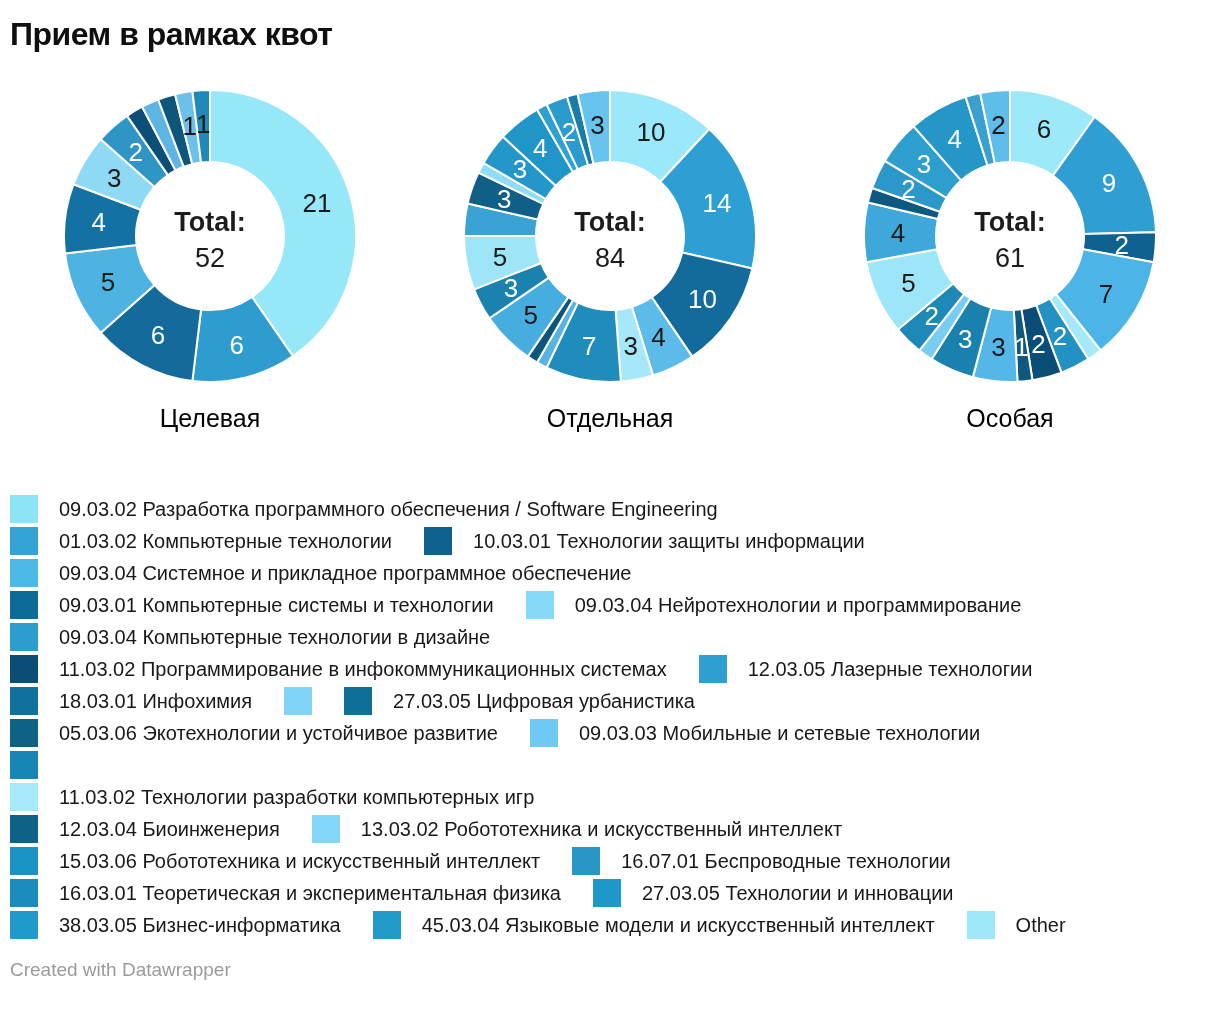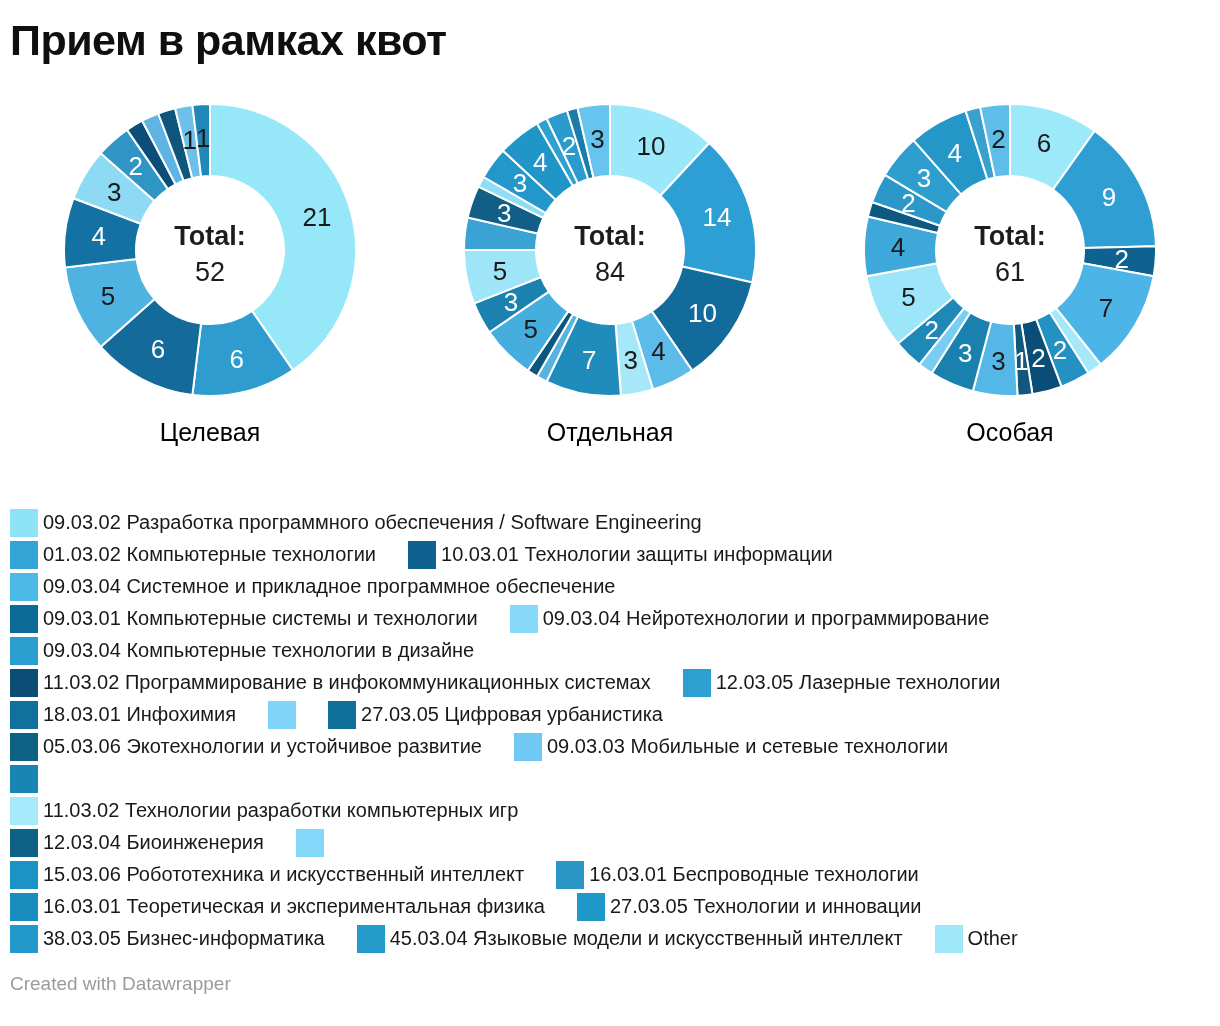--- a/index.html
+++ b/index.html
@@ -4,21 +4,21 @@
 <style>
   html,body{margin:0;padding:0;background:#ffffff;}
   body{
     font-family:"Liberation Sans", sans-serif;
     color:#1a1a1a;
     width:1220px;
   }
   .page{padding:8px 10px 14px 10px;}
   h1.chart-title{
     margin:6px 0 0 0;
-    font-size:43px;
+    font-size:32px;
     line-height:1.25;
     font-weight:700;
     color:#0f0f0f;
     letter-spacing:-0.5px;
   }
   .pies-row{
     margin-top:34px;
     display:flex;
     width:1200px;
   }
@@ -59,21 +59,21 @@
   }
   .legend-row{
     display:flex;
     align-items:center;
     gap:32px;
     margin-bottom:4px;
   }
   .legend-item{
     display:flex;
     align-items:center;
-    gap:5px;
+    gap:21px;
     white-space:nowrap;
   }
   .legend-swatch{
     width:28px;
     height:28px;
     flex:none;
   }
   .legend-label{
     font-size:20px;
     color:#18191a;
@@ -303,30 +303,31 @@
           <span class="legend-label">11.03.02 Технологии разработки компьютерных игр</span>
         </div>
       </div>
       <div class="legend-row">
         <div class="legend-item">
           <span class="legend-swatch" style="background: rgb(13, 98, 134);"></span>
           <span class="legend-label">12.03.04 Биоинженерия</span>
         </div>
         <div class="legend-item">
           <span class="legend-swatch" style="background: rgb(131, 215, 248);"></span>
+          <span class="legend-label">13.03.02 Робототехника и искусственный интеллект</span>
         </div>
       </div>
       <div class="legend-row">
         <div class="legend-item">
           <span class="legend-swatch" style="background: rgb(27, 148, 197);"></span>
           <span class="legend-label">15.03.06 Робототехника и искусственный интеллект</span>
         </div>
         <div class="legend-item">
           <span class="legend-swatch" style="background: rgb(41, 150, 198);"></span>
-          <span class="legend-label">16.03.01 Беспроводные технологии</span>
+          <span class="legend-label">16.07.01 Беспроводные технологии</span>
         </div>
       </div>
       <div class="legend-row">
         <div class="legend-item">
           <span class="legend-swatch" style="background: rgb(26, 140, 189);"></span>
           <span class="legend-label">16.03.01 Теоретическая и экспериментальная физика</span>
         </div>
         <div class="legend-item">
           <span class="legend-swatch" style="background: rgb(31, 151, 201);"></span>
           <span class="legend-label">27.03.05 Технологии и инновации</span>

